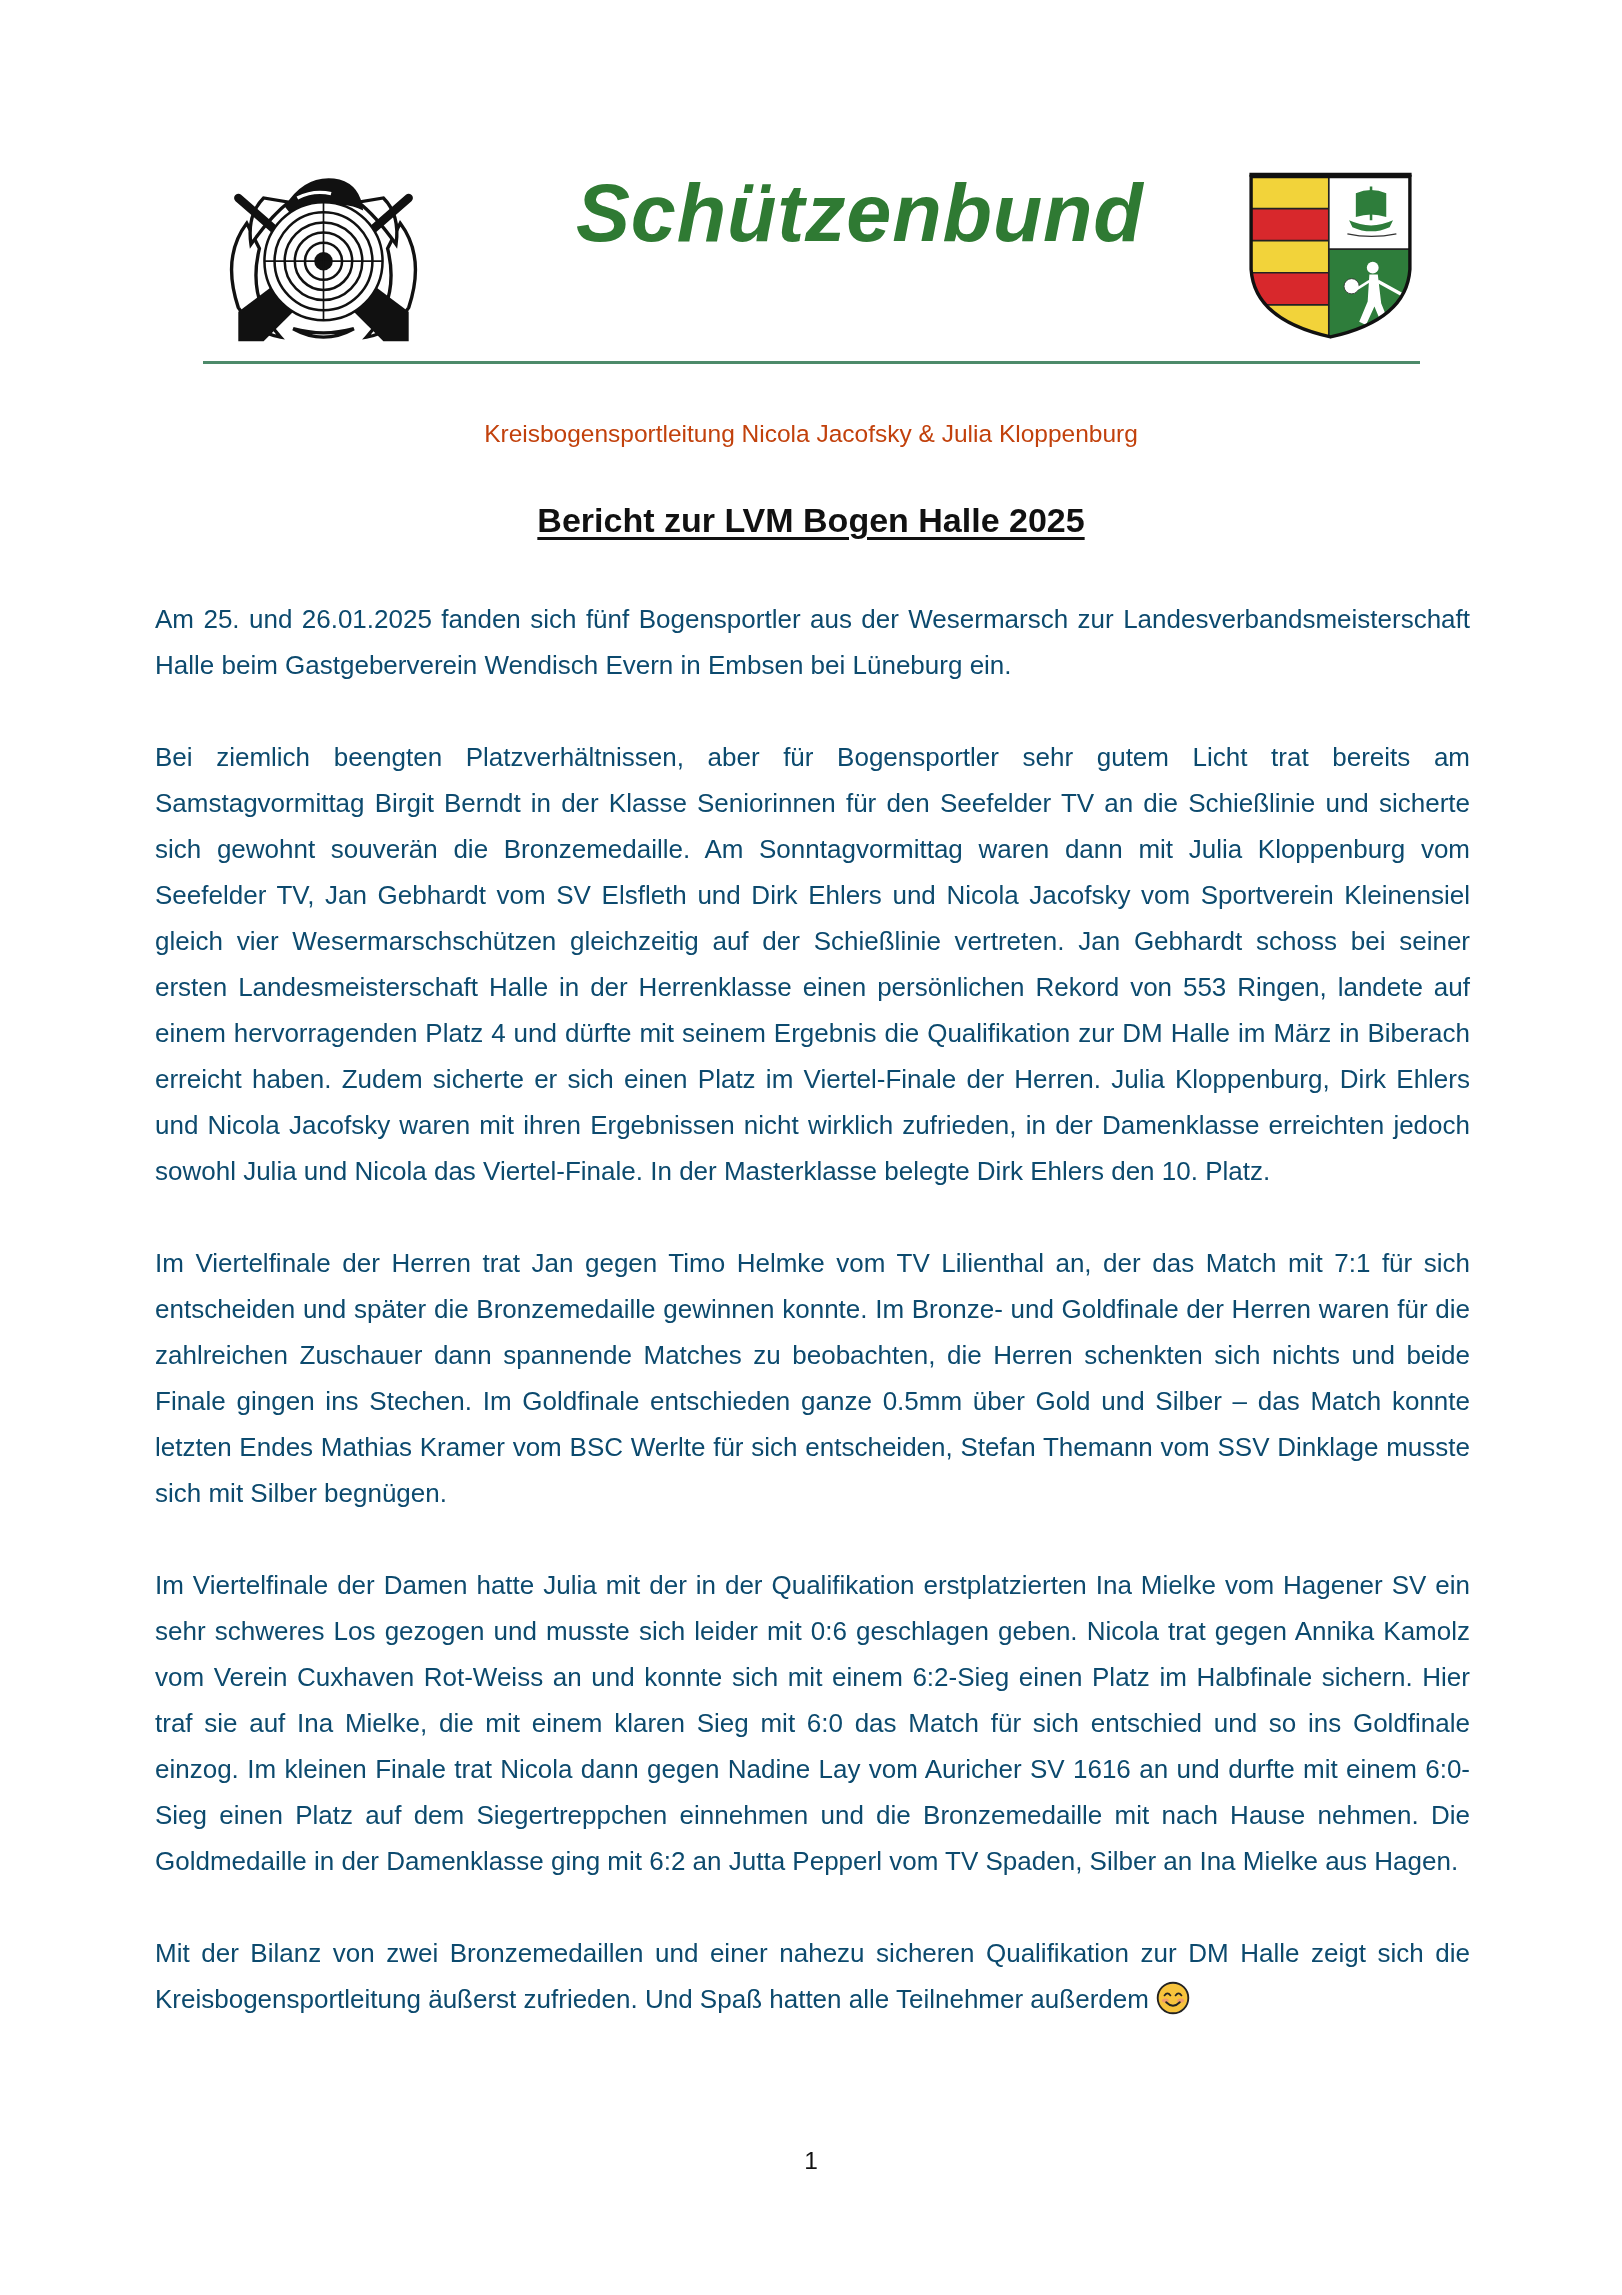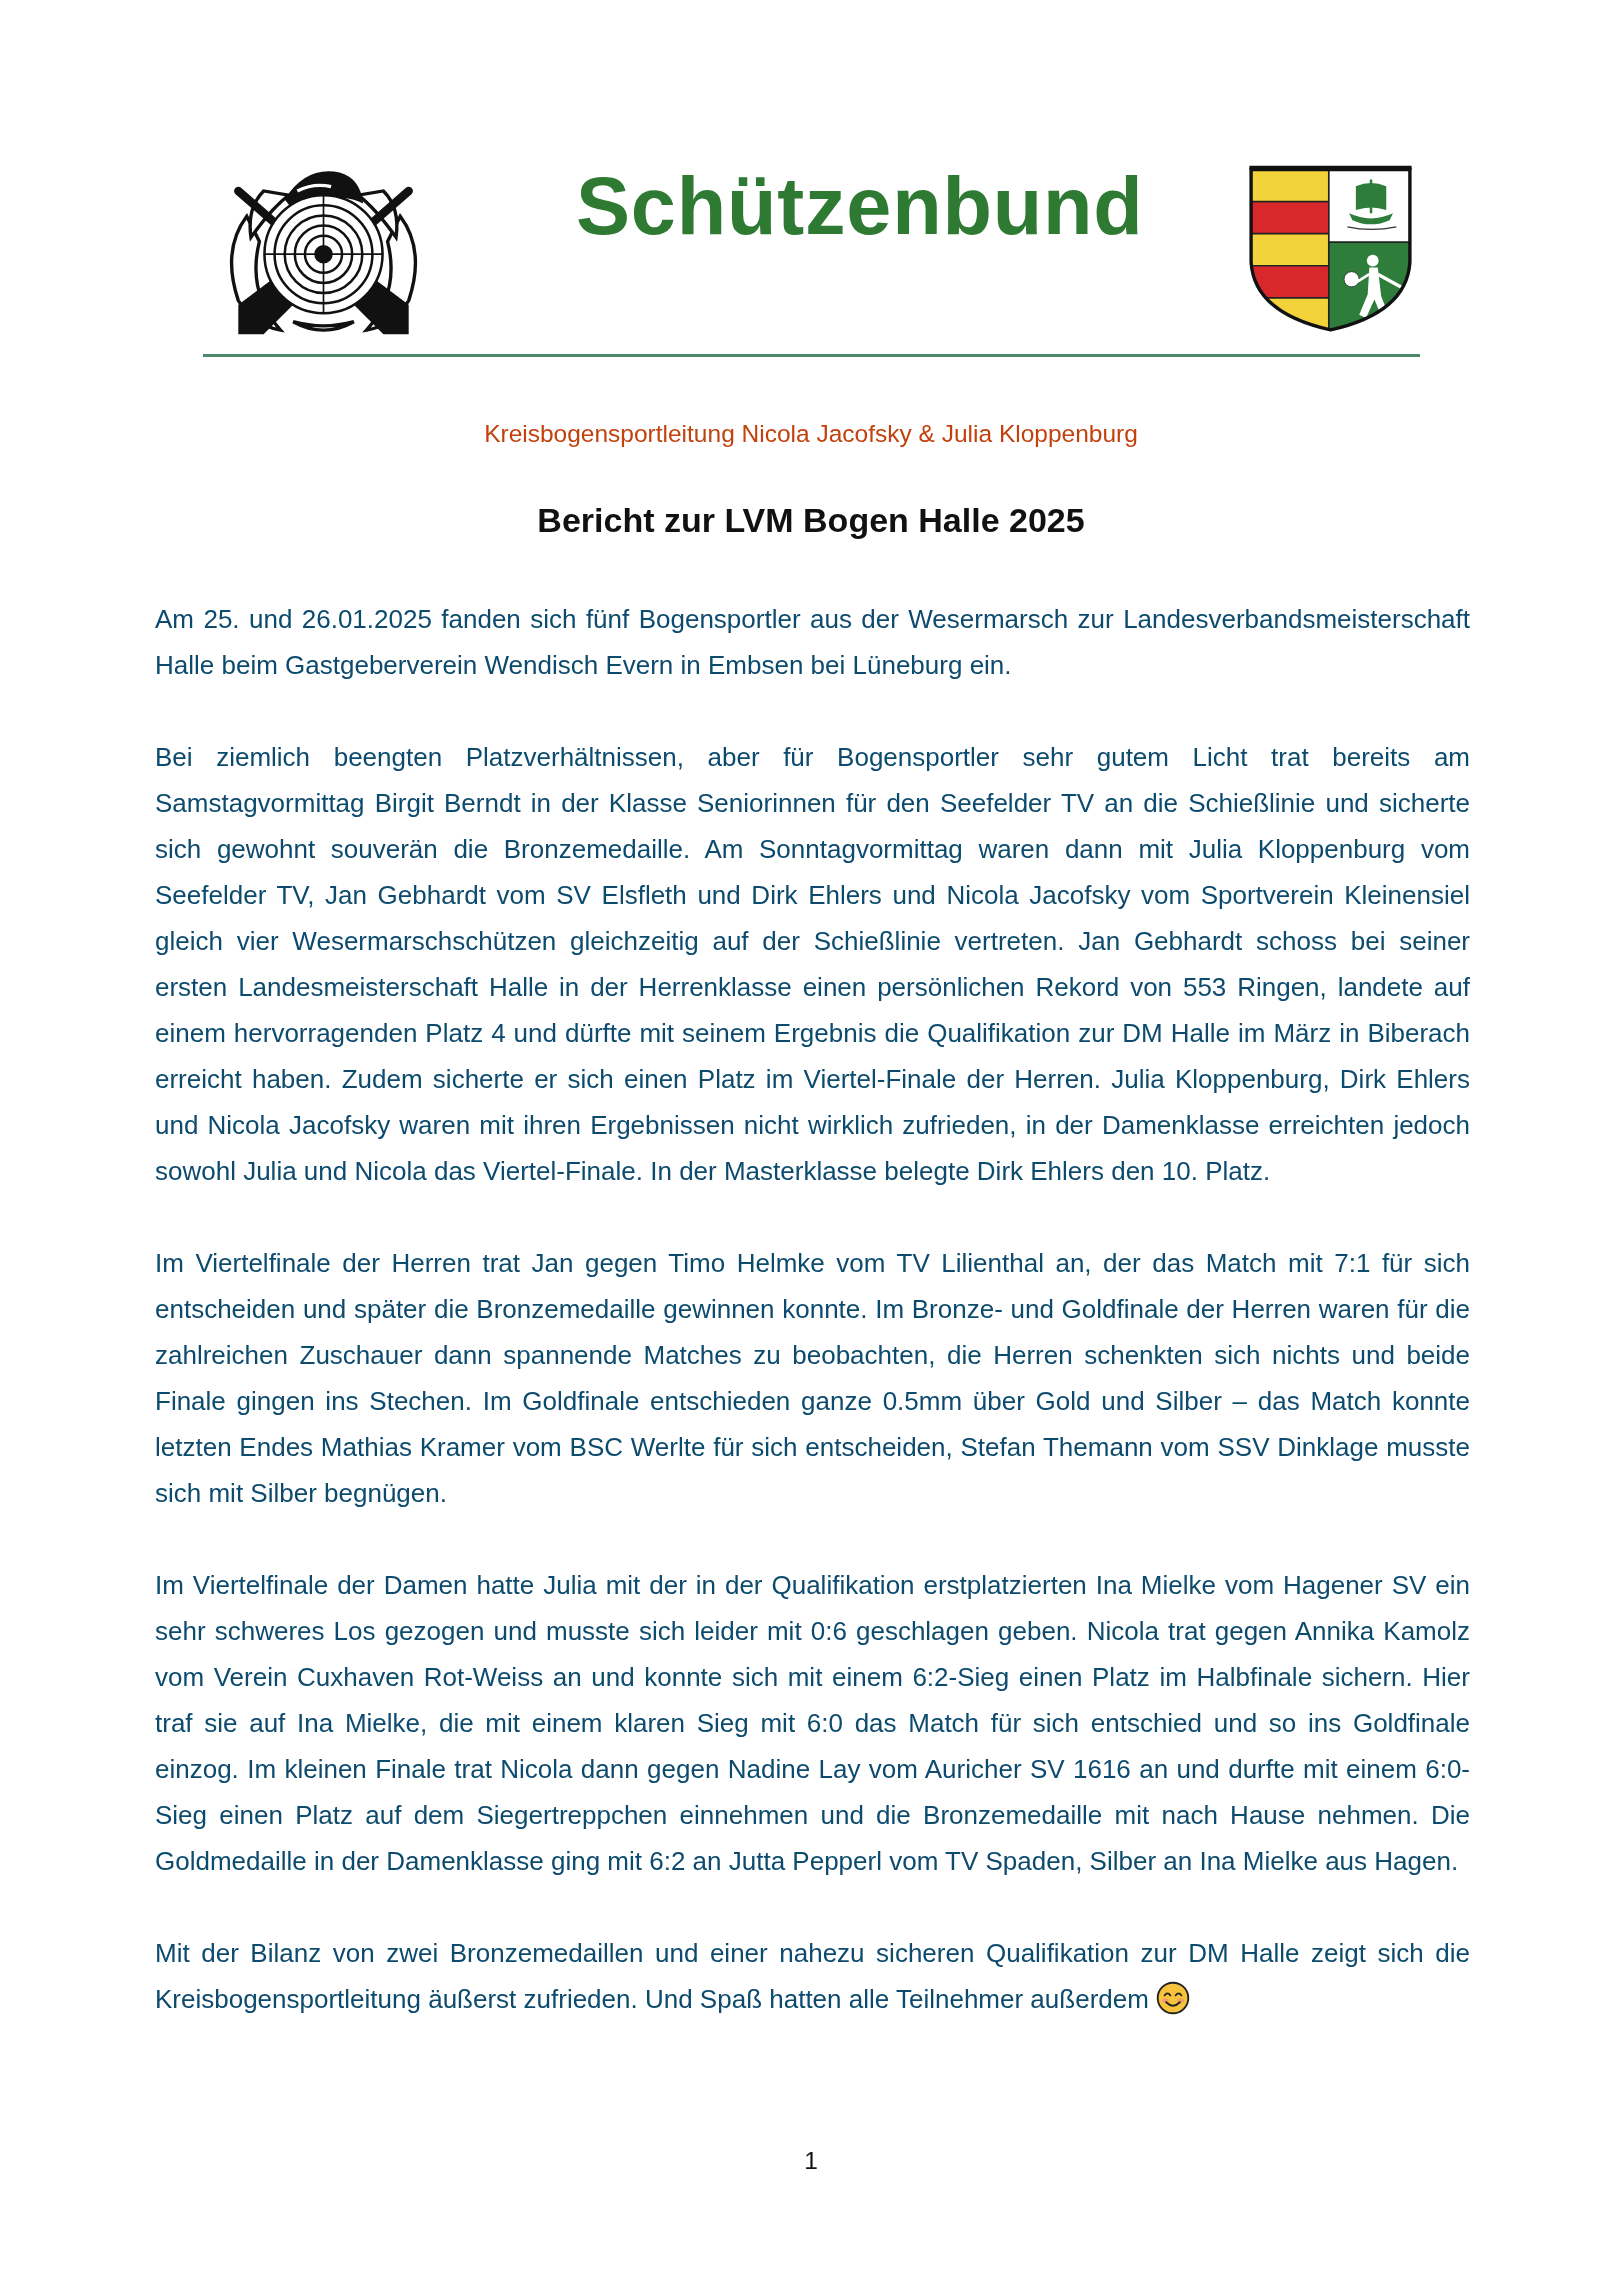--- a/index.html
+++ b/index.html
@@ -1,28 +1,28 @@
 <!DOCTYPE html>
 <html style="font-size:13.5px"><head>
 <meta charset="utf-8">
 <style>
   html, body { margin: 0; padding: 0; background: #ffffff; }
   body { width: 1622px; height: 2295px; position: relative; overflow: hidden; font-family: "Liberation Sans", "DejaVu Sans", sans-serif; color: #111; }
 
-  .header { position: absolute; left: 203px; top: 149px; width: 1217px; height: 211px; }
+  .header { position: absolute; left: 203px; top: 156px; width: 1217px; height: 211px; font-style: italic; }
   .emblem { position: absolute; left: 10px; top: 8.4px; width: 221px; height: 186px; }
   .title-block { position: absolute; left: 329px; top: 10px; width: 845px; }
   .title-line { font-family: "Liberation Sans", sans-serif; font-weight: bold; color: #2f7a33; font-size: 81px; line-height: 95px; letter-spacing: 0.8px; white-space: nowrap; }
   .title-line.l1 { margin-left: 44px; }
   .crest { position: absolute; left: 1043px; top: 12px; width: 169px; height: 174px; }
   .header-rule { position: absolute; left: 0; top: 205px; width: 1217px; height: 2.5px; background: #4d8a6a; }
 
   .leitung { position: absolute; left: 0; width: 1622px; top: 419px; text-align: center; font-size: 24.5px; line-height: 30px; color: #c2410c; }
   .report-title { position: absolute; left: 0; width: 1622px; top: 498px; text-align: center; font-size: 34px; font-weight: bold; line-height: 44px; }
-  .report-title span { text-decoration-thickness: 2.5px; text-underline-offset: 5px; }
+  .report-title span { text-decoration: underline; text-decoration-thickness: 2.5px; text-underline-offset: 5px; }
 
   .body-text { position: absolute; left: 155px; width: 1315px; top: 596px; font-size: 26px; line-height: 46px; text-align: justify; color: #0c4a6e; }
   .body-text p { margin: 0 0 46px 0; }
   .body-text p.last { margin-bottom: 13px; }
   .emoji { display: inline-block; width: 34px; height: 34px; vertical-align: -6.8px; margin-left: 6.8px; }
 
   .page-number { position: absolute; left: 0; width: 1622px; top: 2146px; text-align: center; font-size: 24.5px; line-height: 30px; }
 </style>
 </head>
 <body>

